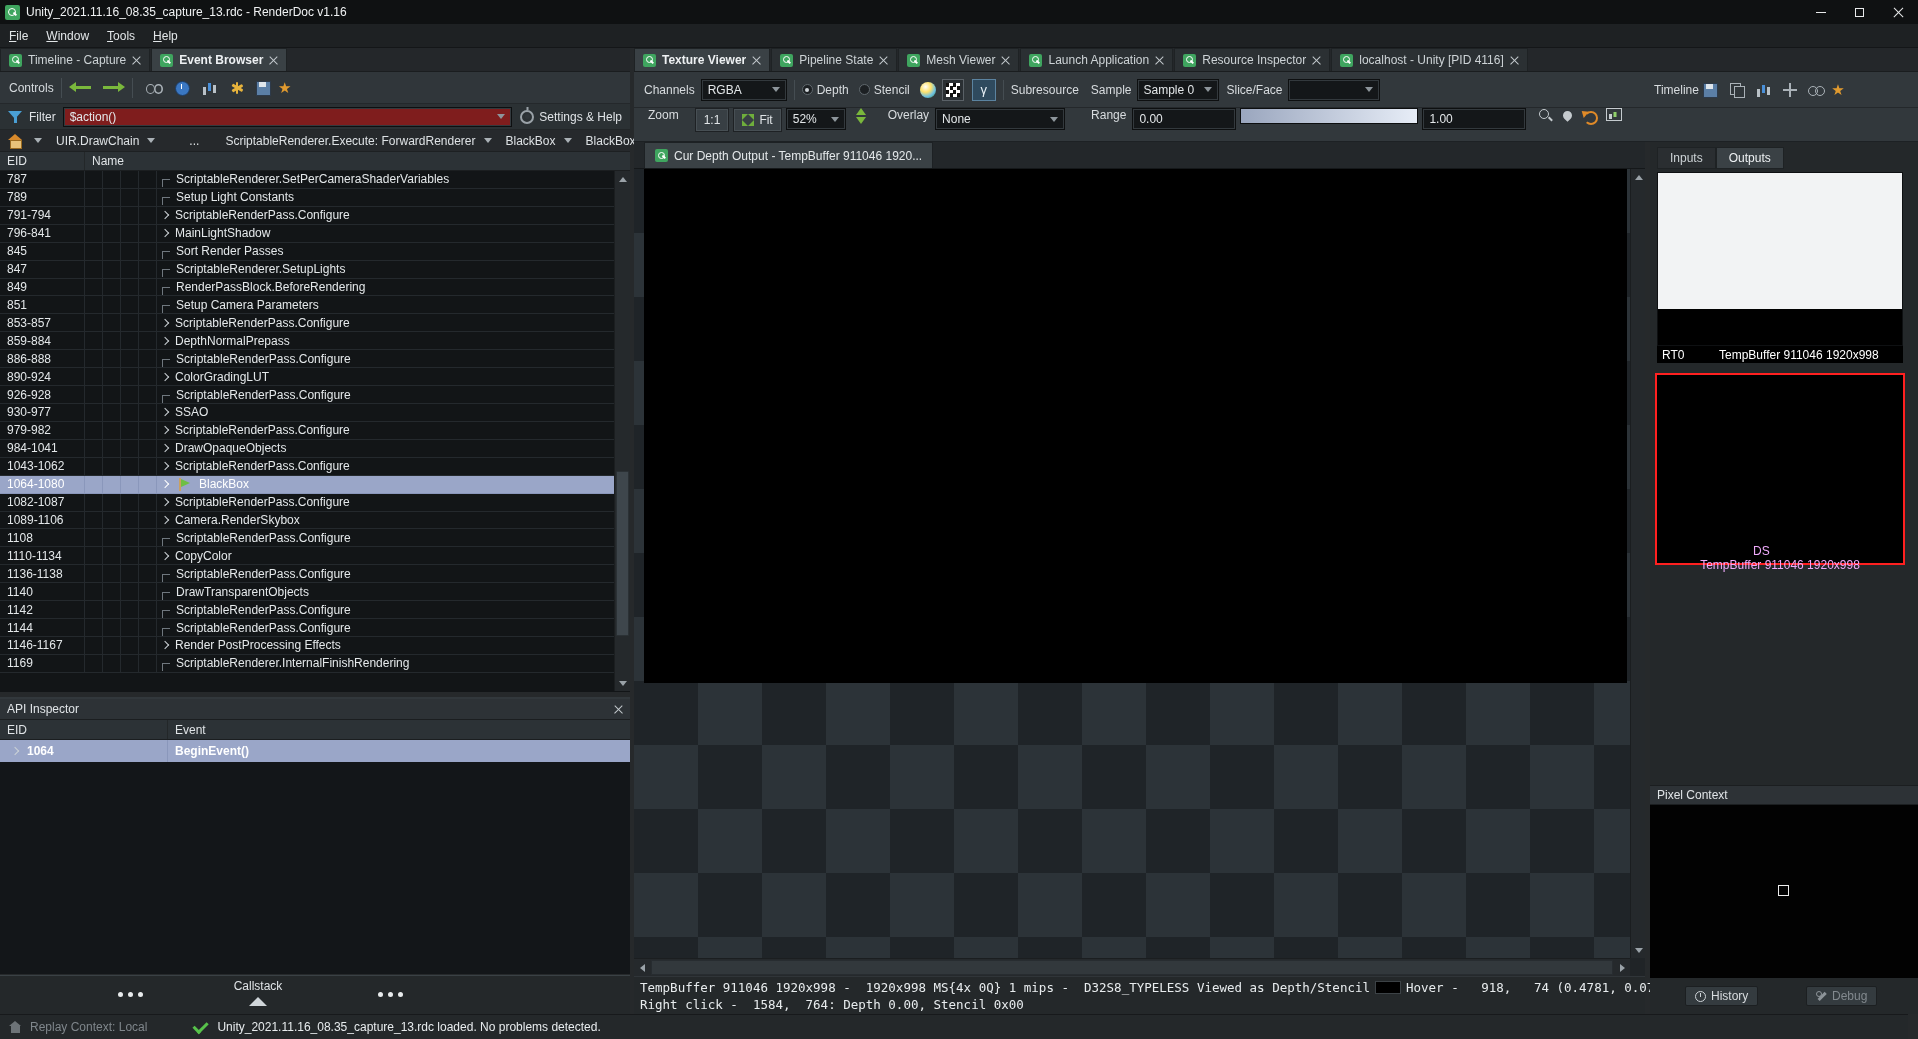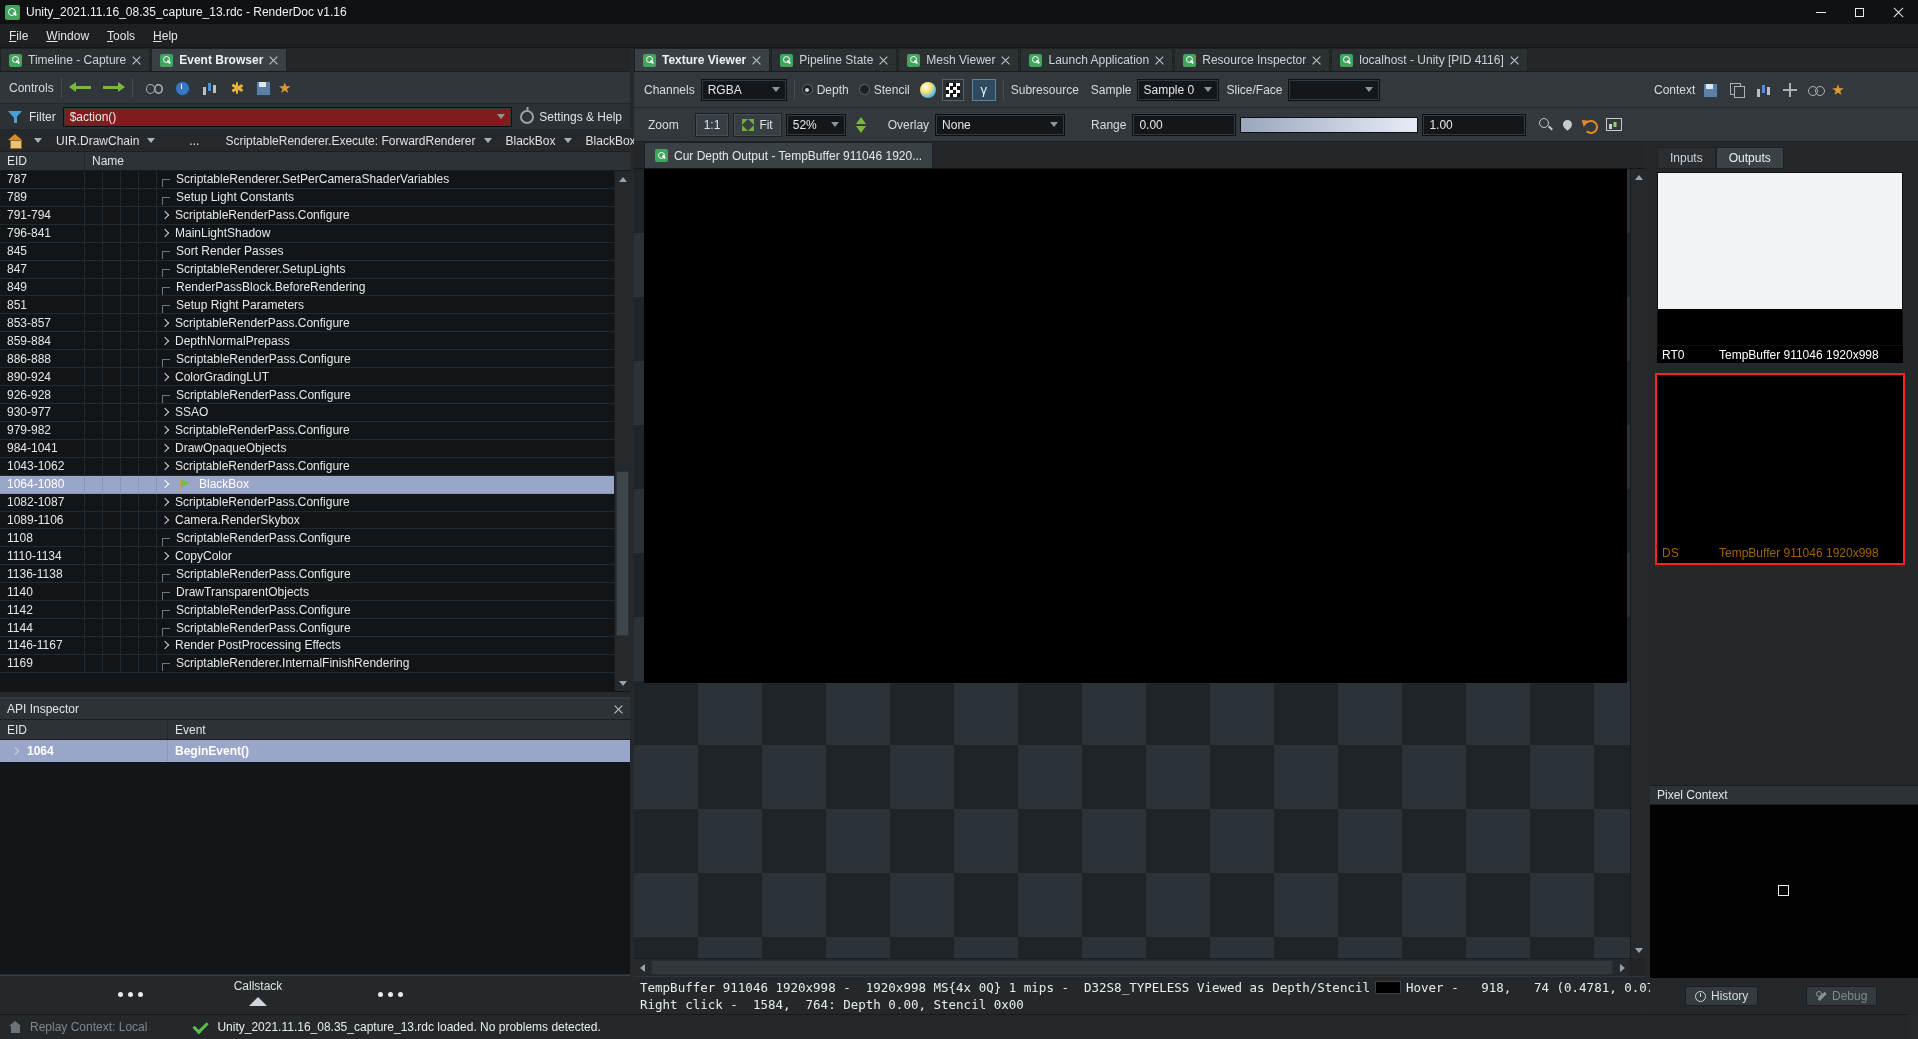--- a/index.html
+++ b/index.html
@@ -131,21 +131,21 @@
   .statusbar { position:absolute; bottom:0; left:0; right:10px; height:25px; background:#24282a; border-top:1px solid #17191b; display:flex; align-items:center; }
   .sb-house { width:13px; height:12px; margin:0 8px 0 9px; position:relative; opacity:.55; }
   .sb-house::before { content:""; position:absolute; left:0; top:0; border-left:6.5px solid transparent; border-right:6.5px solid transparent; border-bottom:5px solid #aab1b6; }
   .sb-house::after { content:""; position:absolute; left:2px; top:5px; width:9px; height:7px; background:#aab1b6; }
   .sb-context { color:#7f868b; }
   .sb-check { margin:0 8px 0 48px; width:14px; height:9px; border-left:3px solid #57c24a; border-bottom:3px solid #57c24a; transform:rotate(-45deg) translateY(-2px); }
   .sb-msg { color:#e8ecee; }
 
   
   .tb1 { position:absolute; top:24px; left:0; right:0; height:36px; background:#32383c; border-bottom:1px solid #24282b; display:flex; align-items:center; }
-  .tb2 { position:absolute; top:60px; left:0; right:0; height:34px; background:#32383c; border-bottom:1px solid #1d2124; display:flex; align-items:center; }
+  .tb2 { position:absolute; top:60px; left:0; right:0; height:34px; background:#32383c; border-bottom:1px solid #1d2124; display:flex; align-items:flex-start; }
   .tlabel { color:#d8dcdf; white-space:nowrap; }
   .combo2 { background:#141719; border:1px solid #0d0f10; box-shadow:inset 0 0 0 1px #33393d; height:22px; display:flex; align-items:center; padding:0 6px; color:#e3e7e9; }
   .radio { width:11px; height:11px; border-radius:50%; border:1px solid #60686d; background:#1c2023; position:relative; flex:none; }
   .radio.on::after { content:""; position:absolute; left:2.5px; top:2.5px; width:4px; height:4px; border-radius:50%; background:#cfd4d8; }
   .sphere { width:16px; height:16px; border-radius:50%; background:radial-gradient(circle at 35% 30%, #ffffff, #ffe26b 35%, #6cc0e4 65%, #3f8a46 95%); }
   .checker-btn { width:22px; height:22px; border:1px solid #5a6167; background:#2a2f33; display:flex; align-items:center; justify-content:center; }
   .checker-btn i { width:14px; height:14px; background:conic-gradient(#fff 0 25%, #111 0 50%, #fff 0 75%, #111 0); background-size:7px 7px; }
   .gamma-btn { width:24px; height:22px; background:#2f4a5e; border:1px solid #5b83a0; color:#e8f0f6; display:flex; align-items:center; justify-content:center; font-size:13px; }
   .btn { background:#383f44; border:1px solid #1e2124; box-shadow:inset 0 0 0 1px #474f54; height:24px; display:flex; align-items:center; justify-content:center; padding:0 8px; color:#e0e4e7; gap:5px; }
   .fit-ico { width:12px; height:12px; position:relative; }
@@ -198,21 +198,21 @@
   
   .tvside { position:absolute; left:1016px; top:94px; right:0; bottom:0; background:#24282a; }
   .side-tabs { position:absolute; top:5px; left:7px; display:flex; }
   .stab { height:22px; padding:0 12px; display:flex; align-items:center; background:#2a2e31; border:1px solid #1e2224; color:#cdd3d6; }
   .stab.active { background:#3a4145; color:#eef1f3; }
   .thumb-rt0 { position:absolute; left:7px; top:30px; width:246px; height:174px; border:1px solid #0e1012;
                background:linear-gradient(#f2f3f4 0 79%, #000 79% 100%); }
   .thumb-label { position:absolute; left:7px; top:204px; width:246px; height:17px; background:#000; color:#fff; display:flex; align-items:center; }
   .thumb-label .slot { width:62px; padding-left:5px; flex:none; }
   .thumb-ds { position:absolute; left:5px; top:231px; width:250px; height:192px; border:2px solid #ff2020; background:#000; }
-  .ds-label { position:absolute; left:2px; bottom:2px; right:2px; height:17px; background:#000; color:#a16207; display:flex; align-items:center; }
+  .ds-label { position:absolute; left:2px; bottom:2px; right:2px; height:17px; background:#000; color:#f0abfc; display:flex; align-items:center;flex-direction:column; }
   .ds-label .slot { width:60px; padding-left:3px; flex:none; }
   .pc-title { position:absolute; left:0; right:0; top:643px; height:20px; background:#2d3236; border-top:1px solid #1b1e20; border-bottom:1px solid #1b1e20; display:flex; align-items:center; padding-left:7px; color:#e0e4e7; }
   .pc-view { position:absolute; left:0; right:0; top:663px; height:173px; background:#020202; }
   .pc-square { position:absolute; left:128px; top:80px; width:11px; height:11px; border:1.5px solid #ececec; }
   .side-btns { position:absolute; left:0; right:0; top:844px; height:22px; }
   .side-btn { position:absolute; height:20px; background:#343b3f; border:1px solid #1c1f21; border-radius:2px; display:flex; align-items:center; gap:5px; padding:0 9px; color:#d8dcdf; }
   .btn-history { left:35px; }
   .btn-debug { left:156px; color:#82898e; }
   .ico-hclock { width:11px; height:11px; border-radius:50%; border:1.6px solid #cfd4d8; position:relative; }
   .ico-hclock::after { content:""; position:absolute; left:4px; top:1.5px; width:1.4px; height:3.5px; background:#cfd4d8; }
@@ -390,21 +390,21 @@
               </div>
             </div>
             <div class="erow">
               <div class="c-eid">851</div>
               <div class="c-sp"></div>
               <div class="c-sp"></div>
               <div class="c-sp"></div>
               <div class="c-sp"></div>
               <div class="c-name">
                 <span class="tick"></span>
-                <span>Setup Right Parameters</span>
+                <span>Setup Camera Parameters</span>
               </div>
             </div>
             <div class="erow">
               <div class="c-eid">853-857</div>
               <div class="c-sp"></div>
               <div class="c-sp"></div>
               <div class="c-sp"></div>
               <div class="c-sp"></div>
               <div class="c-name">
                 <span class="chev"></span>
@@ -723,21 +723,21 @@
         <span class="tlabel">Subresource</span>
         <span class="tlabel" style="margin-left:12px;">Sample</span>
         <div class="combo2" style="width:82px; margin-left:5px;">
           <span>Sample 0</span>
           <span class="caret" style="margin-left:auto; border-left:4px solid transparent; border-right:4px solid transparent; border-top:5px solid #8d959b;"></span>
         </div>
         <span class="tlabel" style="margin-left:8px;">Slice/Face</span>
         <div class="combo2" style="width:92px; margin-left:5px;">
           <span class="caret" style="margin-left:auto; border-left:4px solid transparent; border-right:4px solid transparent; border-top:5px solid #8d959b;"></span>
         </div>
-        <span class="tlabel" style="position:absolute; left:1020px;">Context</span>
+        <span class="tlabel" style="position:absolute; left:1020px;">Timeline</span>
         <div style="position:absolute; left:1062px; display:flex; align-items:center;">
           <span class="tool-ico ico-floppy"></span>
           <span class="act-ico ico-copy"></span>
           <span class="tool-ico ico-bars"></span>
           <span class="act-ico ico-cross"></span>
           <span class="act-ico ico-chain"></span>
           <span class="star-ico">★</span>
         </div>
       </div>
 

